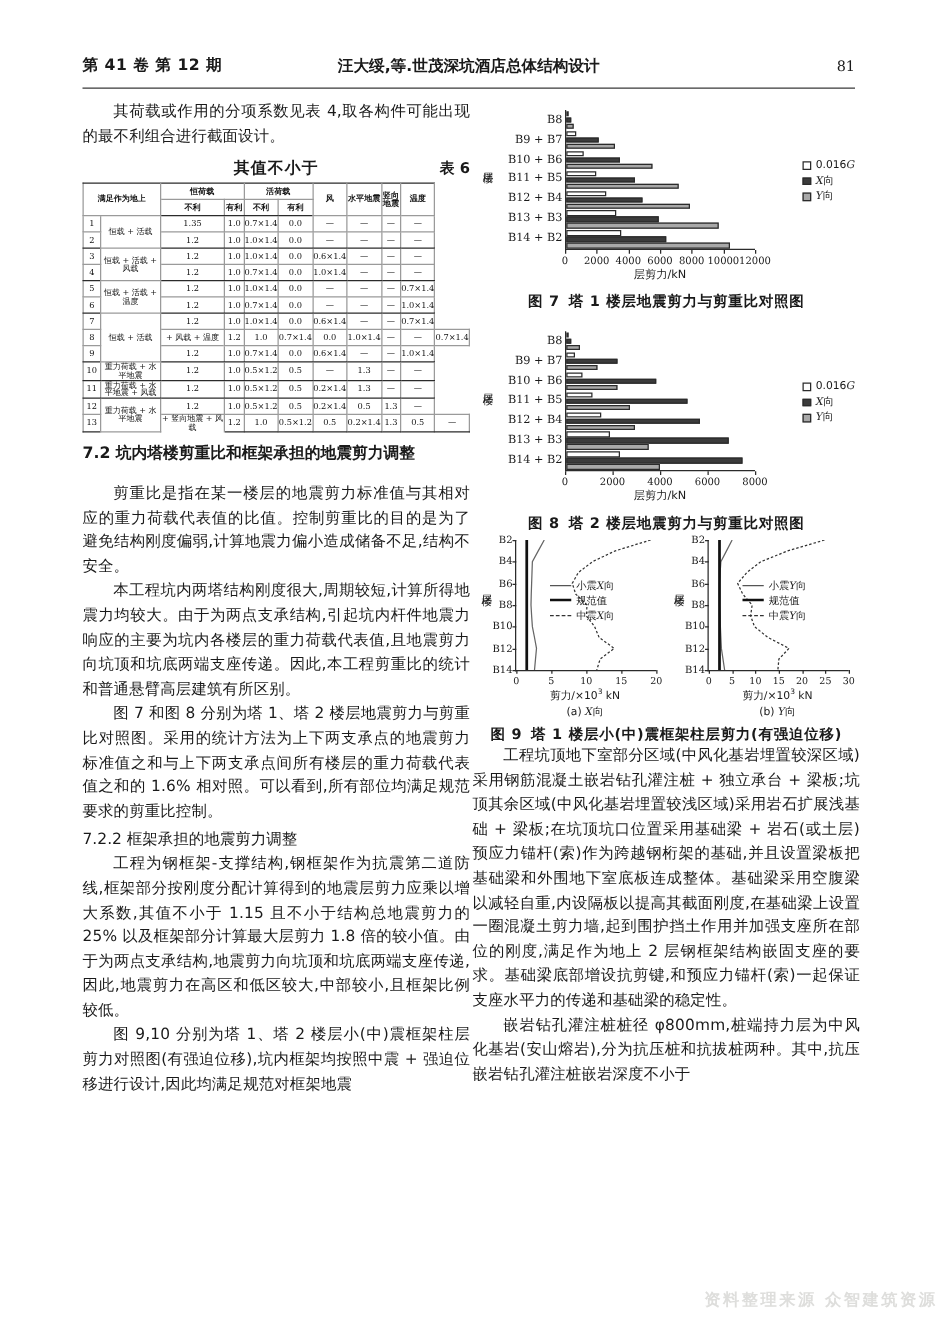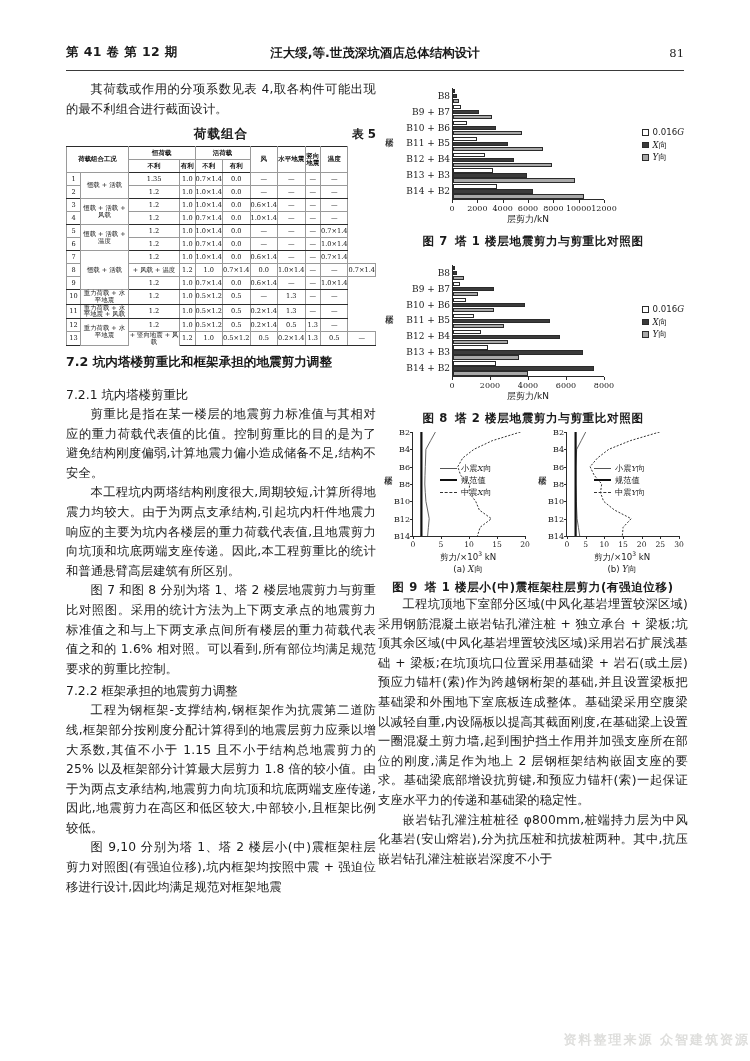--- a/index.html
+++ b/index.html
@@ -116,28 +116,28 @@
     <span class="art">汪大绥,等.世茂深坑酒店总体结构设计</span>
     <span class="pg">81</span>
   </div>
   <div class="rule"></div>
 
   <div class="col left">
 
     <p class="body">其荷载或作用的分项系数见表 4,取各构件可能出现的最不利组合进行截面设计。</p>
 
     <div class="tbl-cap">
-      <span class="t">荷载组合</span>
-      <span class="no">表 5</span>
+      <span class="t">其值不小于</span>
+      <span class="no">表 6</span>
     </div>
 
     <table class="load">
       <thead>
         <tr class="tb-top">
-          <th colspan="2" rowspan="2" class="cond">荷载组合工况</th>
+          <th colspan="2" rowspan="2" class="cond">满足作为地上</th>
           <th colspan="2">恒荷载</th>
           <th colspan="2">活荷载</th>
           <th rowspan="2" class="grp">风</th>
           <th rowspan="2" class="num">水平地震</th>
           <th rowspan="2" class="num">竖向地震</th>
           <th rowspan="2" class="grp">温度</th>
         </tr>
         <tr class="thick-bot">
           <th class="num">不利</th>
           <th class="num">有利</th>
@@ -295,21 +295,20 @@
             <td class="num">0.5</td>
             <td class="grp">0.2×1.4</td>
             <td class="num">1.3</td>
             <td class="num">0.5</td>
             <td class="grp dash">—</td>
           </tr>
         </tbody>
     </table>
 
     <h3 class="sec">7.2  坑内塔楼剪重比和框架承担的地震剪力调整</h3>
-    <h4 class="sub">7.2.1  坑内塔楼剪重比</h4>
     <p class="body">剪重比是指在某一楼层的地震剪力标准值与其相对应的重力荷载代表值的比值。控制剪重比的目的是为了避免结构刚度偏弱,计算地震力偏小造成储备不足,结构不安全。</p>
     <p class="body">本工程坑内两塔结构刚度很大,周期较短,计算所得地震力均较大。由于为两点支承结构,引起坑内杆件地震力响应的主要为坑内各楼层的重力荷载代表值,且地震剪力向坑顶和坑底两端支座传递。因此,本工程剪重比的统计和普通悬臂高层建筑有所区别。</p>
     <p class="body">图 7 和图 8 分别为塔 1、塔 2 楼层地震剪力与剪重比对照图。采用的统计方法为上下两支承点的地震剪力标准值之和与上下两支承点间所有楼层的重力荷载代表值之和的 1.6% 相对照。可以看到,所有部位均满足规范要求的剪重比控制。</p>
     <h4 class="sub">7.2.2  框架承担的地震剪力调整</h4>
     <p class="body">工程为钢框架-支撑结构,钢框架作为抗震第二道防线,框架部分按刚度分配计算得到的地震层剪力应乘以增大系数,其值不小于 1.15 且不小于结构总地震剪力的 25% 以及框架部分计算最大层剪力 1.8 倍的较小值。由于为两点支承结构,地震剪力向坑顶和坑底两端支座传递,因此,地震剪力在高区和低区较大,中部较小,且框架比例较低。</p>
     <p class="body">图 9,10 分别为塔 1、塔 2 楼层小(中)震框架柱层剪力对照图(有强迫位移),坑内框架均按照中震 + 强迫位移进行设计,因此均满足规范对框架地震</p>
   </div>
 
   <div class="col right">
 

